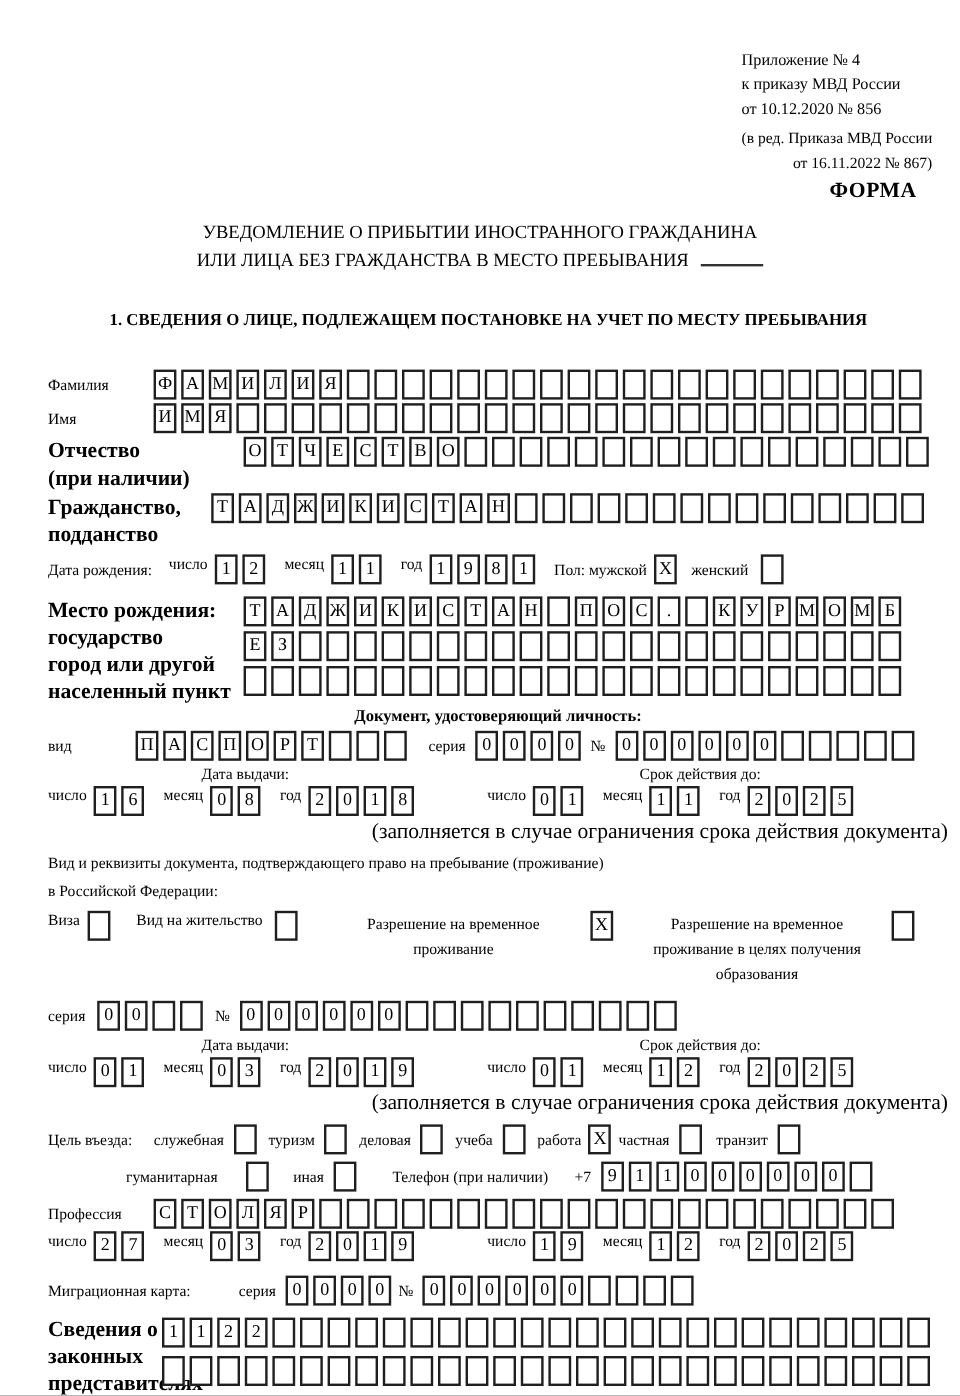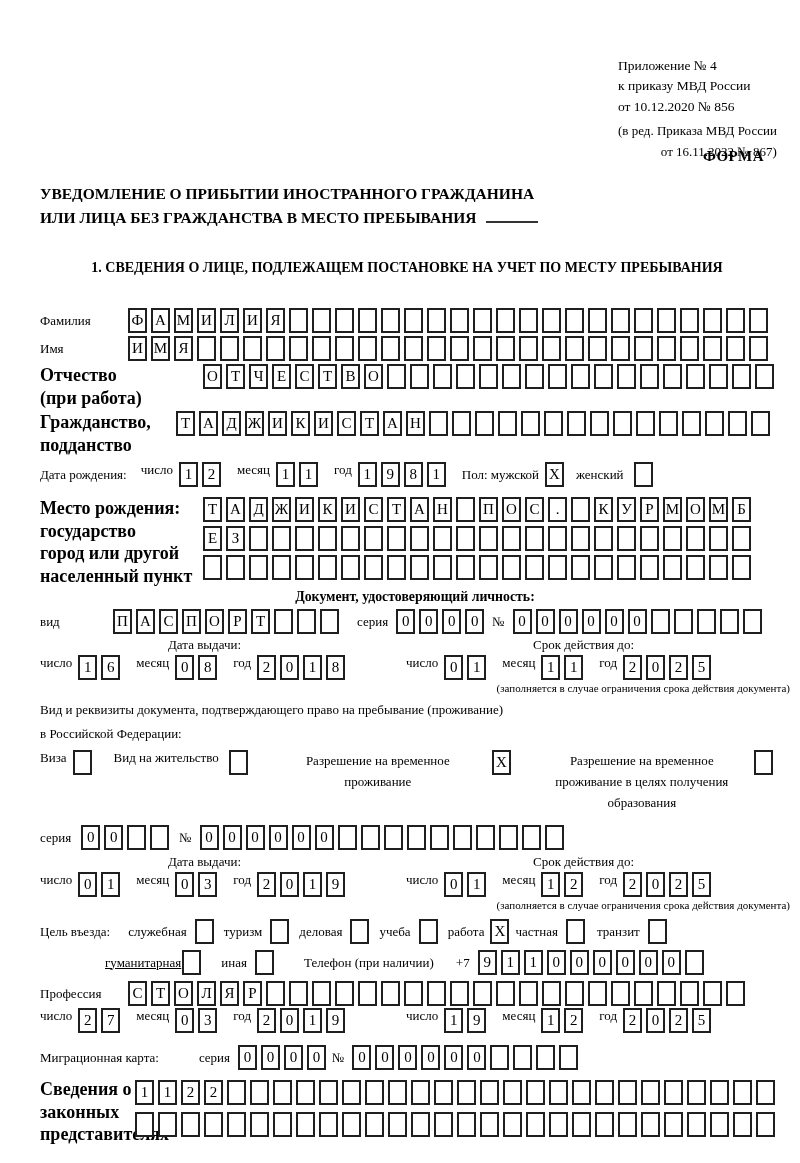--- a/index.html
+++ b/index.html
@@ -1,44 +1,44 @@
 <!DOCTYPE html>
 <html><head>
 <meta charset="utf-8">
 <style>
   html,body{margin:0;padding:0;background:#888;}
   .page{
     width:800px;height:1163px;margin:0 auto;background:#fff;color:#000;
     font-family:"Liberation Serif","DejaVu Serif",serif;
     position:relative;box-sizing:border-box;padding:0 10px 0 40px;overflow:hidden;
   }
-  .annex{position:absolute;left:618px;top:56px;font-size:13.5px;line-height:1.5;}
+  .annex{position:absolute;left:618px;top:40px;font-size:13.5px;line-height:1.5;}
   .annex .note{font-size:13px;}
   .annex .note.first{margin-top:4px;}
-  .forma{position:absolute;top:148px;right:36px;font-weight:bold;font-size:15px;letter-spacing:.5px;}
-  .title{margin:182px 30px 0 0;font-weight:bold;font-size:15.5px;line-height:1.55;}
+  .forma{position:absolute;top:148px;right:36px;font-weight:bold;font-size:18px;letter-spacing:.5px;}
+  .title{margin:182px 30px 0 0;text-align:center;font-weight:normal;font-size:15.5px;line-height:1.55;}
   .title-underline{display:inline-block;width:52px;border-bottom:2px solid #333;margin-left:10px;}
   .section-title{margin:30px 10px 0 -6px;text-align:center;font-weight:bold;font-size:14px;}
   .lbl{font-size:13px;flex:none;}
   .frow{display:flex;align-items:center;}
   .frow.top{align-items:flex-start;}
   .cells{display:inline-flex;flex:none;}
   .cell{
     width:19px;height:25px;border:2px solid #1f1f1f;box-sizing:border-box;margin-right:4px;
     display:inline-flex;align-items:center;justify-content:center;
     font-size:15px;line-height:1;flex:none;background:#fff;
   }
   .labelcol{flex:none;line-height:22.5px;font-size:18px;font-weight:bold;}
   .w88{width:88px;} .w163{width:163px;} .w136{width:136px;}
   .stackrows .cells{display:flex;margin-bottom:4px;}
   .dgroup{display:inline-flex;align-items:flex-start;}
   .dgroup .lbl{margin-right:6px;}
   .dgroup .cells{margin-right:12px;}
   .center-bold{text-align:center;font-weight:bold;font-size:13.8px;margin-top:8px;}
-  .note{font-size:11px;text-align:right;margin-top:2px;}
+  .note{font-size:18px;text-align:right;margin-top:2px;}
   .opt{display:flex;align-items:flex-start;flex:none;}
   .opt .optlbl{text-align:center;line-height:21px;}
   .mt2{margin-top:2px;}.mt3{margin-top:3px;}.mt4{margin-top:4px;}.mt6{margin-top:6px;}
   .mt8{margin-top:8px;}.mt10{margin-top:10px;}.mt12{margin-top:12px;}.mt32{margin-top:32px;}
 </style>
 </head>
 <body>
 
 <div class="page">
 
@@ -124,21 +124,21 @@
         <span class="cell"></span>
         <span class="cell"></span>
         <span class="cell"></span>
         <span class="cell"></span>
       </span>
   </div>
 
   <div class="frow top mt3">
     <div class="labelcol w163">
       <div>Отчество</div>
-      <div>(при работа)</div>
+      <div>(при наличии)</div>
     </div>
     <span class="cells">
         <span class="cell">О</span>
         <span class="cell">Т</span>
         <span class="cell">Ч</span>
         <span class="cell">Е</span>
         <span class="cell">С</span>
         <span class="cell">Т</span>
         <span class="cell">В</span>
         <span class="cell">О</span>
@@ -419,21 +419,21 @@
       <span class="cells">
           <span class="cell"></span>
         </span>
     </div>
     <div class="opt" style="margin-left:20px;">
       <span class="lbl optlbl" style="width:212px;margin-right:8px;">Разрешение на временное проживание</span>
       <span class="cells">
           <span class="cell">X</span>
         </span>
     </div>
-    <div class="opt" style="margin-left:23px;">
+    <div class="opt" style="margin-left:12px;">
       <span class="lbl optlbl" style="width:208px;margin-right:8px;">Разрешение на временное проживание в целях получения образования</span>
       <span class="cells">
           <span class="cell"></span>
         </span>
     </div>
   </div>
 
   <div class="frow mt12">
     <span class="lbl" style="margin-right:10px;">серия</span>
     <span class="cells">
@@ -537,21 +537,21 @@
     <span class="cells">
         <span class="cell"></span>
       </span>
     <span class="lbl" style="margin:0 8px 0 8px;">транзит</span>
     <span class="cells">
         <span class="cell"></span>
       </span>
   </div>
 
   <div class="frow mt6">
-    <span class="lbl" style="margin-left:65px;margin-right:1px;text-decoration:underline;">гуманитарная</span>
+    <span class="lbl" style="margin-left:65px;margin-right:24px;">гуманитарная</span>
     <span class="cells">
         <span class="cell"></span>
       </span>
     <span class="lbl" style="margin:0 8px 0 16px;">иная</span>
     <span class="cells">
         <span class="cell"></span>
       </span>
     <span class="lbl" style="margin-left:26px;">Телефон (при наличии)</span>
     <span class="lbl" style="margin:0 8px 0 22px;">+7</span>
     <span class="cells">

